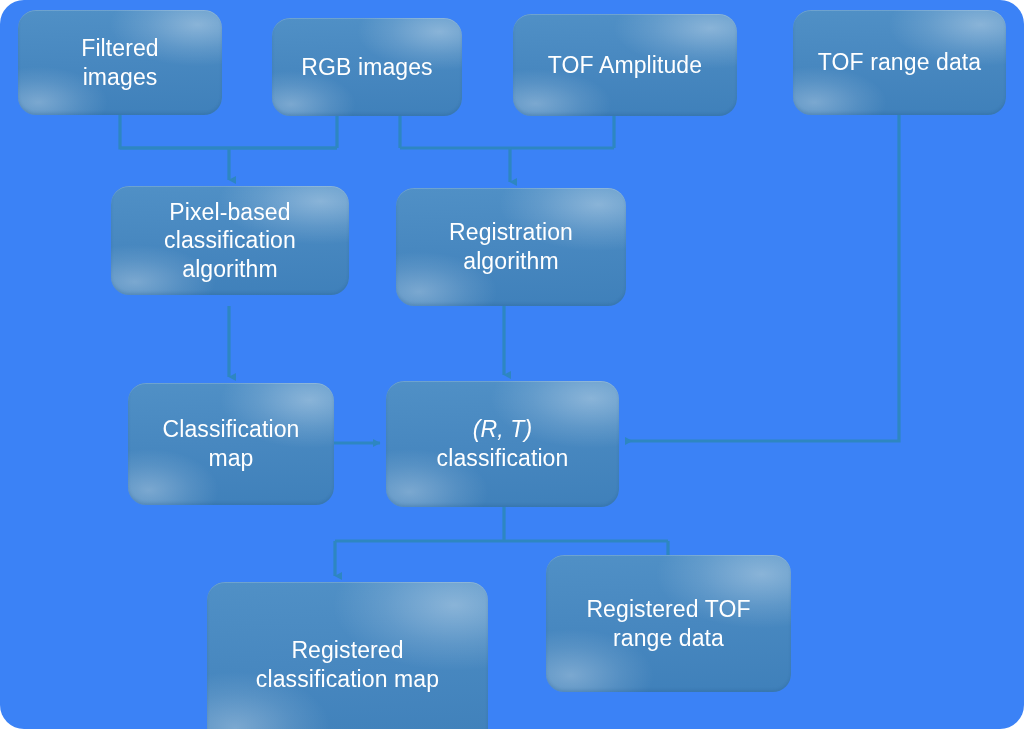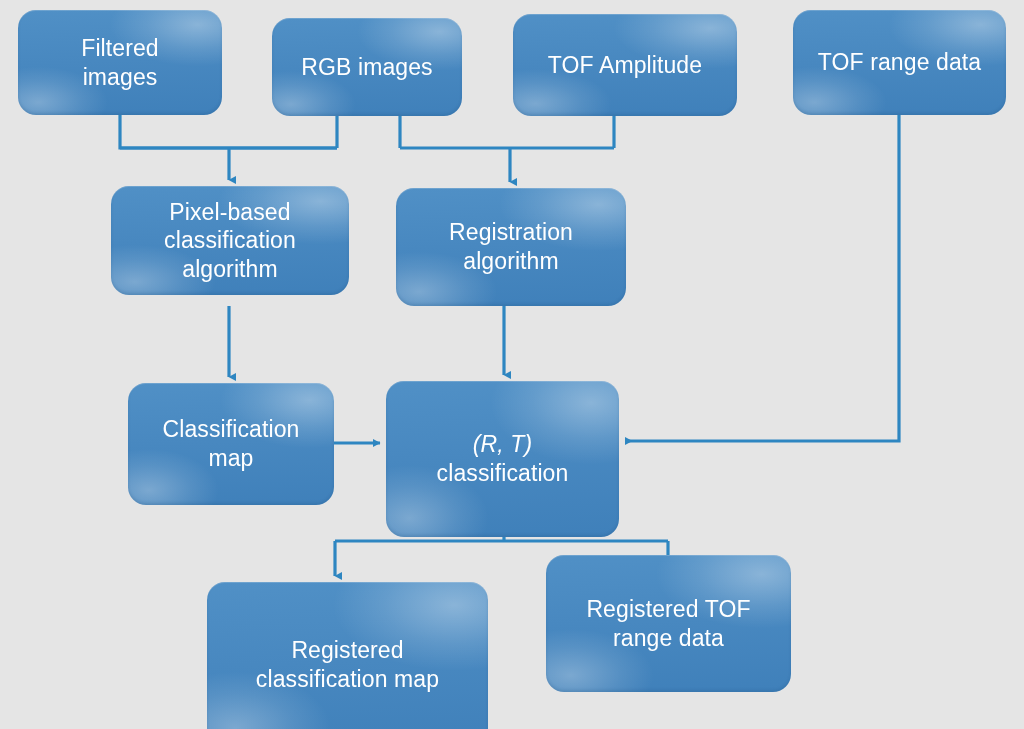--- a/index.html
+++ b/index.html
@@ -7,22 +7,23 @@
     padding: 0;
     background: #ffffff;
   }
   body {
     font-family: "Liberation Sans", sans-serif;
   }
   #canvas {
     position: relative;
     width: 1024px;
     height: 729px;
-    background: #e5e5e5;
+    background: #3b82f6;
     overflow: hidden;
+    border-radius: 24px;
   }
   .svg-layer {
     position: absolute;
     left: 0;
     top: 0;
     width: 1024px;
     height: 729px;
   }
   .node {
     position: absolute;
@@ -122,21 +123,21 @@
   <div class="node" style="left:396px; top:188px; width:230px; height:118px;">
     <span class="txt">Registration
 algorithm</span>
   </div>
 
   <div class="node" style="left:128px; top:383px; width:206px; height:122px;">
     <span class="txt">Classification
 map</span>
   </div>
 
-  <div class="node" style="left:386px; top:381px; width:233px; height:156px; flex-direction:column;">
+  <div class="node" style="left:386px; top:381px; width:233px; height:126px; flex-direction:column;">
     <span class="txt ital">(R, T)</span>
     <span class="txt">classification</span>
   </div>
 
   <div class="node" style="left:207px; top:582px; width:281px; height:166px;">
     <span class="txt">Registered
 classification map</span>
   </div>
 
   <div class="node" style="left:546px; top:555px; width:245px; height:137px;">

